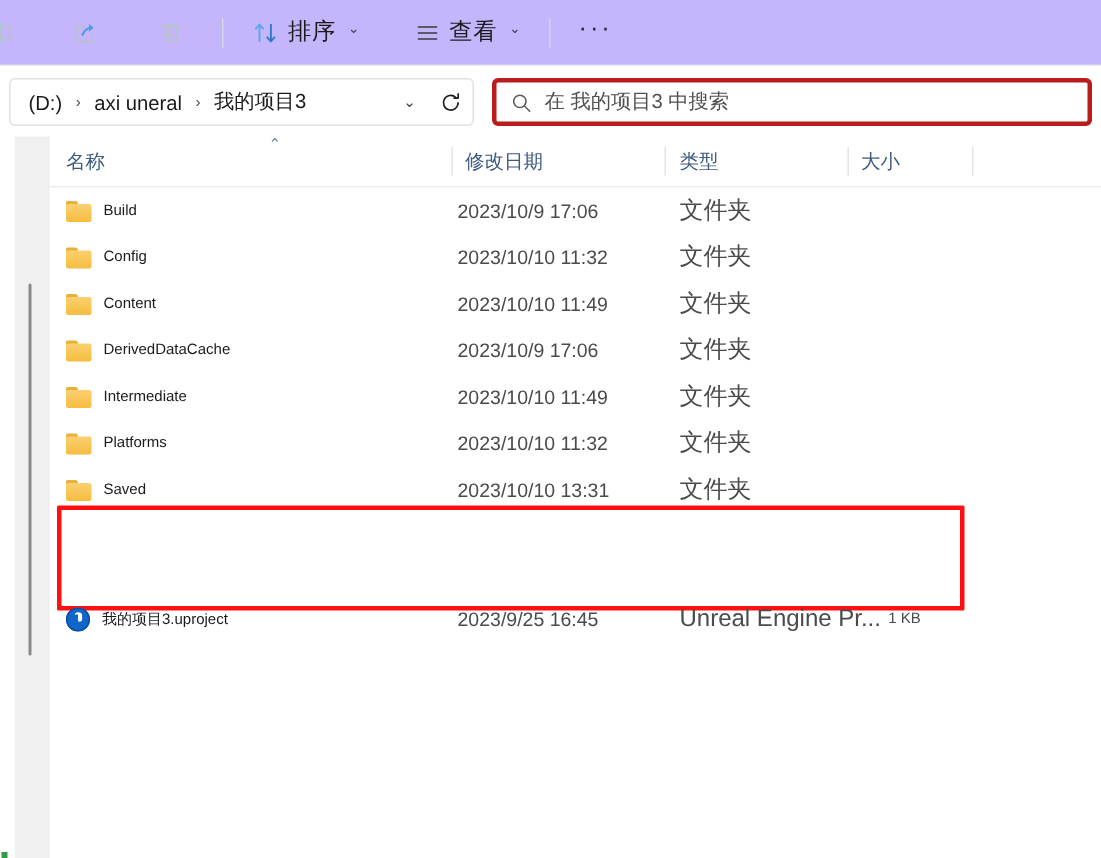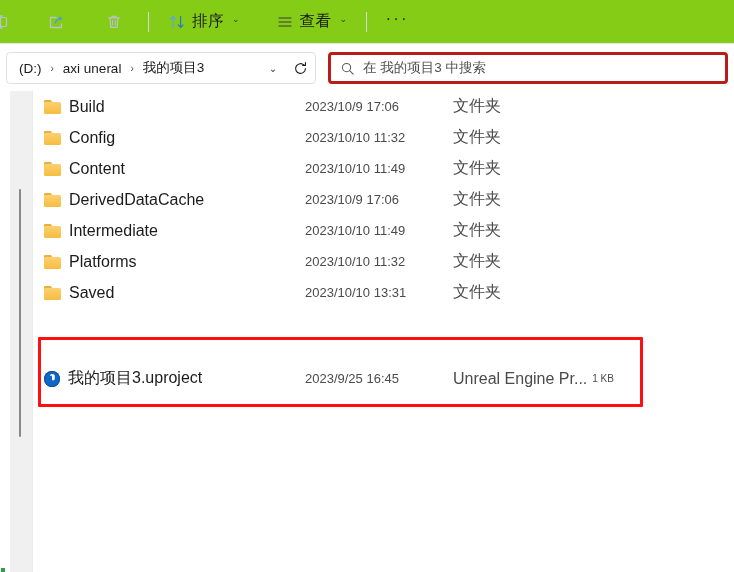--- a/index.html
+++ b/index.html
@@ -14,21 +14,21 @@
     overflow: hidden;
     position: relative;
     -webkit-font-smoothing: antialiased;
   }
 
   
   .toolbar {
     position: absolute;
     left: 0; top: 0;
     width: 734px; height: 44px;
-    background: #84cc16;
+    background: #c4b5fd;
     border-bottom: 1px solid #e2e6ea;
     display: flex;
     align-items: center;
     box-sizing: border-box;
   }
   .tb-icon-btn {
     width: 40px; height: 32px;
     display: flex; align-items: center; justify-content: center;
     border-radius: 4px;
     cursor: default;
@@ -199,21 +199,21 @@
     display: flex;
     align-items: center;
     cursor: default;
   }
   .cell-name {
     position: absolute;
     left: 11px;
     display: flex;
     align-items: center;
     gap: 8px;
-    font-size: 16px;
+    font-size: 10px;
     color: #1b1b1b;
   }
   .cell-date {
     position: absolute;
     left: 272px;
     font-size: 13px;
     color: #4b4b4b;
   }
   .cell-type {
     position: absolute;
@@ -376,20 +376,31 @@
     <span class="search-ph">在 我的项目3 中搜索</span>
   </div>
 </div>
 
 <div class="leftrail"></div>
 <div class="sb-thumb"></div>
 <div class="rail-divider"></div>
 
 <div class="pane">
 
+  <div class="colhead">
+    <div class="ch" style="left:11px;">名称</div>
+    <div class="sortcaret">⌃</div>
+    <div class="vline" style="left:268px;"></div>
+    <div class="ch" style="left:277px;">修改日期</div>
+    <div class="vline" style="left:410px;"></div>
+    <div class="ch" style="left:420px;">类型</div>
+    <div class="vline" style="left:532px;"></div>
+    <div class="ch" style="left:541px;">大小</div>
+    <div class="vline" style="left:615px;"></div>
+  </div>
 
   <div class="rows" id="rows">
       <div class="row">
         <div class="cell-name">
           <span class="folder">
             <span class="tab"></span>
             <span class="body"></span>
           </span>
           <span>Build</span>
         </div>

